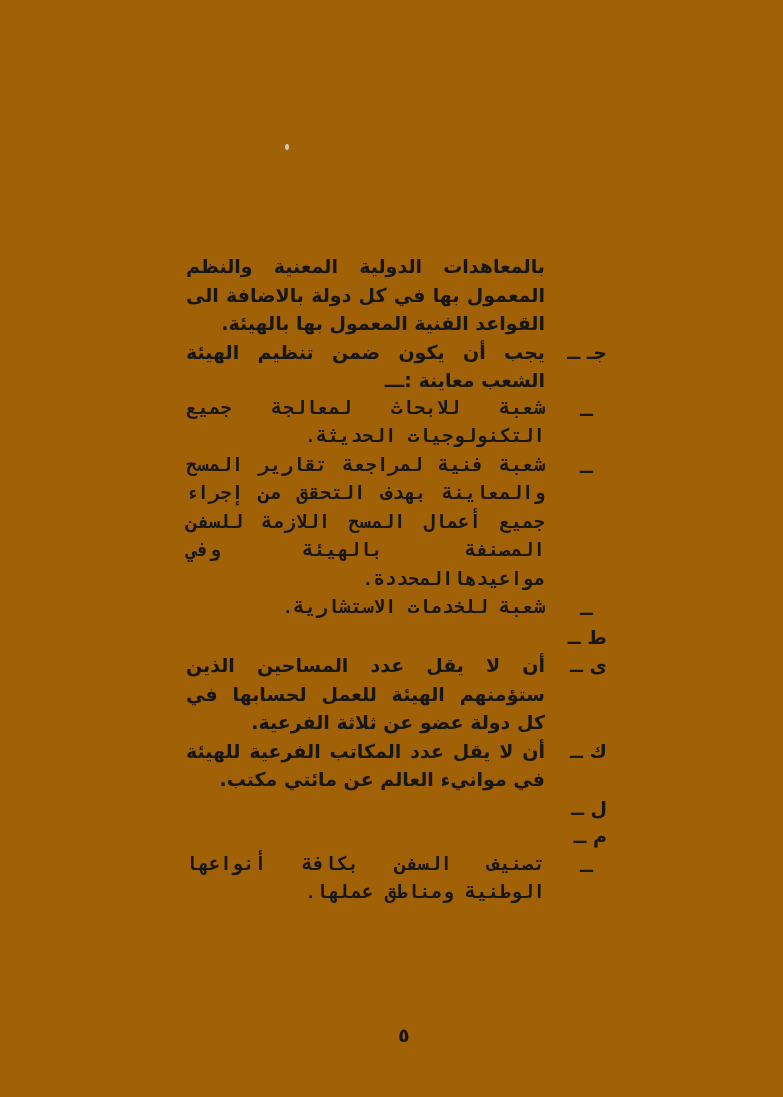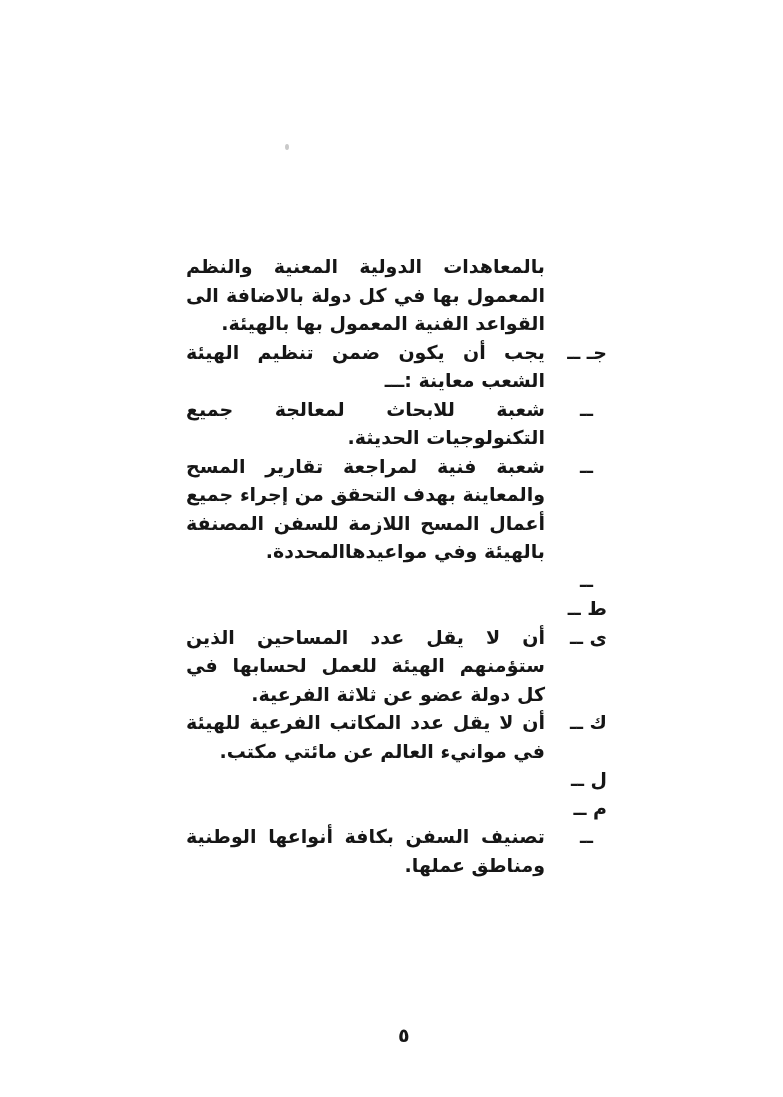--- a/index.html
+++ b/index.html
@@ -1,20 +1,20 @@
 <!DOCTYPE html>
 <html lang="ar"><head>
 <meta charset="utf-8">
 <style>
   html, body { margin: 0; padding: 0; background: #e9e9e9; }
   .page {
     position: relative;
     width: 783px;
     height: 1097px;
-    background: #ffffff;
+    background: #a16207;
     overflow: hidden;
     font-family: "DejaVu Sans", sans-serif;
     color: #161616;
   }
   .doc {
     position: absolute;
     top: 252px;
     right: 176px;
     width: 421px;
     direction: rtl;
@@ -42,20 +42,21 @@
   .sub-row {
     display: flex;
     margin-right: 14px;
   }
   .sub-bullet {
     flex: 0 0 48px;
   }
   .sub-text {
     flex: 1;
     text-align: justify;
+    font-family: Liberation Mono, monospace;
   }
   .page-number {
     position: absolute;
     top: 1024px;
     left: 398px;
     font-size: 19px;
     font-weight: bold;
     direction: rtl;
   }
   .scan-speck {
@@ -89,20 +90,21 @@
       <div class="sub-text">شعبة للابحاث لمعالجة جميع التكنولوجيات الحديثة.</div>
     </div>
 
     <div class="sub-row">
       <span class="sub-bullet">ــ</span>
       <div class="sub-text">شعبة فنية لمراجعة تقارير المسح والمعاينة بهدف التحقق من إجراء جميع أعمال المسح اللازمة للسفن المصنفة بالهيئة وفي مواعيدهاالمحددة.</div>
     </div>
 
     <div class="sub-row">
       <span class="sub-bullet">ــ</span>
+      <div class="sub-text">شعبة للخدمات الاستشارية.</div>
     </div>
 
     <div class="item-row">
       <span class="item-marker">ط ــ</span>
     </div>
 
     <div class="item-row">
       <span class="item-marker">ى ــ</span>
       <div class="item-text">أن لا يقل عدد المساحين الذين ستؤمنهم الهيئة للعمل لحسابها في كل دولة عضو عن ثلاثة الفرعية.</div>
     </div>

